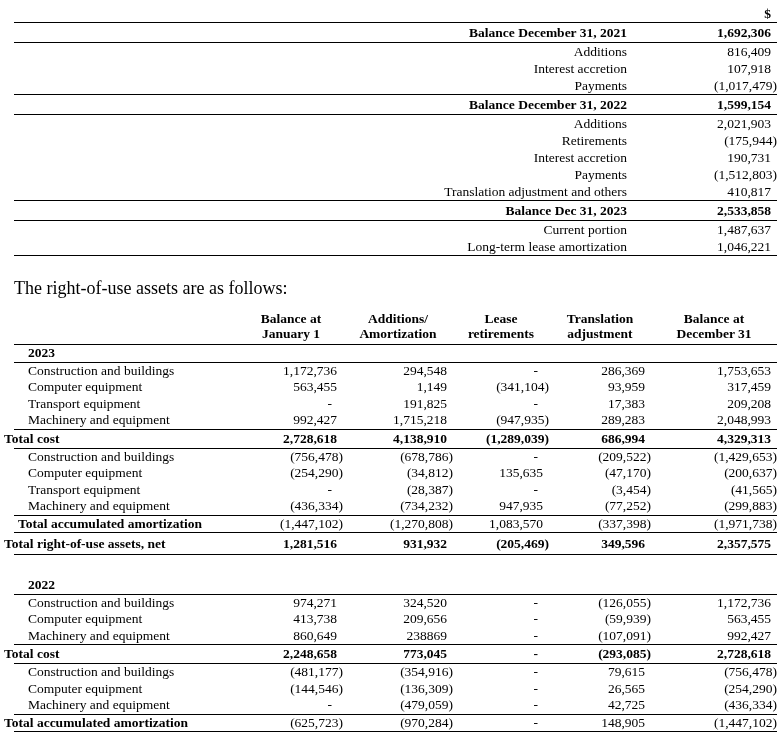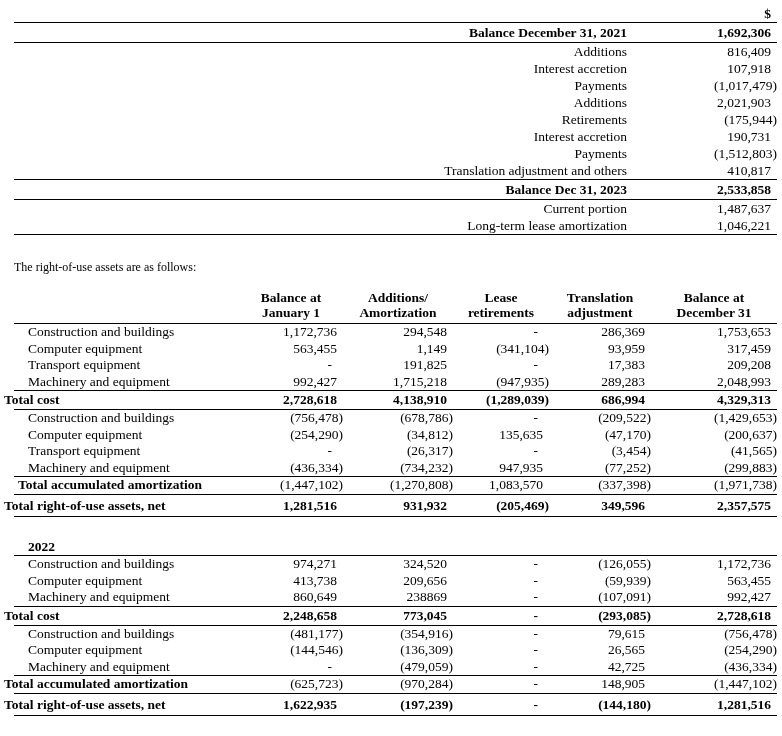--- a/index.html
+++ b/index.html
@@ -17,21 +17,21 @@
   .t1 thead th.num { text-align: right; padding-right: 6px; }
   .t1 td.label { padding-left: 8px; white-space: nowrap; text-align: right; }
   .t1 td.num { text-align: right; padding-right: 6px; white-space: nowrap; }
   .t1 tr.balance td { font-weight: bold; border-top: 1px solid #000; border-bottom: 1px solid #000; line-height: 19px; }
   .t1 tbody tr:last-child td { border-bottom: 1px solid #000; }
 
   .num .neg  { margin-right: -6px; margin-top: 12px; }
   .num .dash { margin-right: 5px; }
 
   
-  .intro { margin: 24px 0 15px 14px; font-size: 12px; line-height: 16px; }
+  .intro { margin: 24px 0 15px 14px; font-size: 18px; line-height: 16px; }
 
   
   .t2 { width: 763px; margin-left: 14px; }
   .t2 th, .t2 td { padding: 0; font-size: 13.5px; line-height: 16.5px; vertical-align: bottom; }
   .t2 thead th { font-weight: bold; border-bottom: 1px solid #000; white-space: pre-line;
                  line-height: 15px; padding-bottom: 3px; vertical-align: bottom; }
   .t2 td.label { padding-left: 14px; white-space: nowrap; }
   .t2 td.num   { text-align: right; padding-right: 6px; white-space: nowrap; }
   .t2 td.label .label-text { display: inline-block; }
   .t2 tr.section td { font-weight: bold; border-bottom: 1px solid #000; }
@@ -69,20 +69,24 @@
           <td class="label"><span class="label-text">Additions</span></td>
           <td class="num"><span>816,409</span></td>
         </tr>
         <tr class="item">
           <td class="label"><span class="label-text">Interest accretion</span></td>
           <td class="num"><span>107,918</span></td>
         </tr>
         <tr class="item">
           <td class="label"><span class="label-text">Payments</span></td>
           <td class="num"><span class="neg">(1,017,479)</span></td>
+        </tr>
+        <tr class="balance">
+          <td class="label"><span class="label-text">Balance December 31, 2022</span></td>
+          <td class="num"><span>1,599,154</span></td>
         </tr>
         <tr class="item">
           <td class="label"><span class="label-text">Additions</span></td>
           <td class="num"><span>2,021,903</span></td>
         </tr>
         <tr class="item">
           <td class="label"><span class="label-text">Retirements</span></td>
           <td class="num"><span class="neg">(175,944)</span></td>
         </tr>
         <tr class="item">
@@ -132,20 +136,28 @@
 Amortization</th>
           <th class="num-h">Lease
 retirements</th>
           <th class="num-h">Translation
 adjustment</th>
           <th class="num-h">Balance at
 December 31</th>
         </tr>
       </thead>
     <tbody>
+        <tr class="section">
+          <td class="label"><span class="label-text">2023</span></td>
+          <td class="num"></td>
+          <td class="num"></td>
+          <td class="num"></td>
+          <td class="num"></td>
+          <td class="num"></td>
+        </tr>
         <tr class="item">
           <td class="label"><span class="label-text">Construction and buildings</span></td>
           <td class="num"><span>1,172,736</span></td>
           <td class="num"><span>294,548</span></td>
           <td class="num"><span class="dash">-</span></td>
           <td class="num"><span>286,369</span></td>
           <td class="num"><span>1,753,653</span></td>
         </tr>
         <tr class="item">
           <td class="label"><span class="label-text">Computer equipment</span></td>
@@ -191,21 +203,21 @@
           <td class="label"><span class="label-text">Computer equipment</span></td>
           <td class="num"><span class="neg">(254,290)</span></td>
           <td class="num"><span class="neg">(34,812)</span></td>
           <td class="num"><span>135,635</span></td>
           <td class="num"><span class="neg">(47,170)</span></td>
           <td class="num"><span class="neg">(200,637)</span></td>
         </tr>
         <tr class="item">
           <td class="label"><span class="label-text">Transport equipment</span></td>
           <td class="num"><span class="dash">-</span></td>
-          <td class="num"><span class="neg">(26,317)</span></td>
+          <td class="num"><span class="neg">(28,387)</span></td>
           <td class="num"><span class="dash">-</span></td>
           <td class="num"><span class="neg">(3,454)</span></td>
           <td class="num"><span class="neg">(41,565)</span></td>
         </tr>
         <tr class="item">
           <td class="label"><span class="label-text">Machinery and equipment</span></td>
           <td class="num"><span class="neg">(436,334)</span></td>
           <td class="num"><span class="neg">(734,232)</span></td>
           <td class="num"><span>947,935</span></td>
           <td class="num"><span class="neg">(77,252)</span></td>

